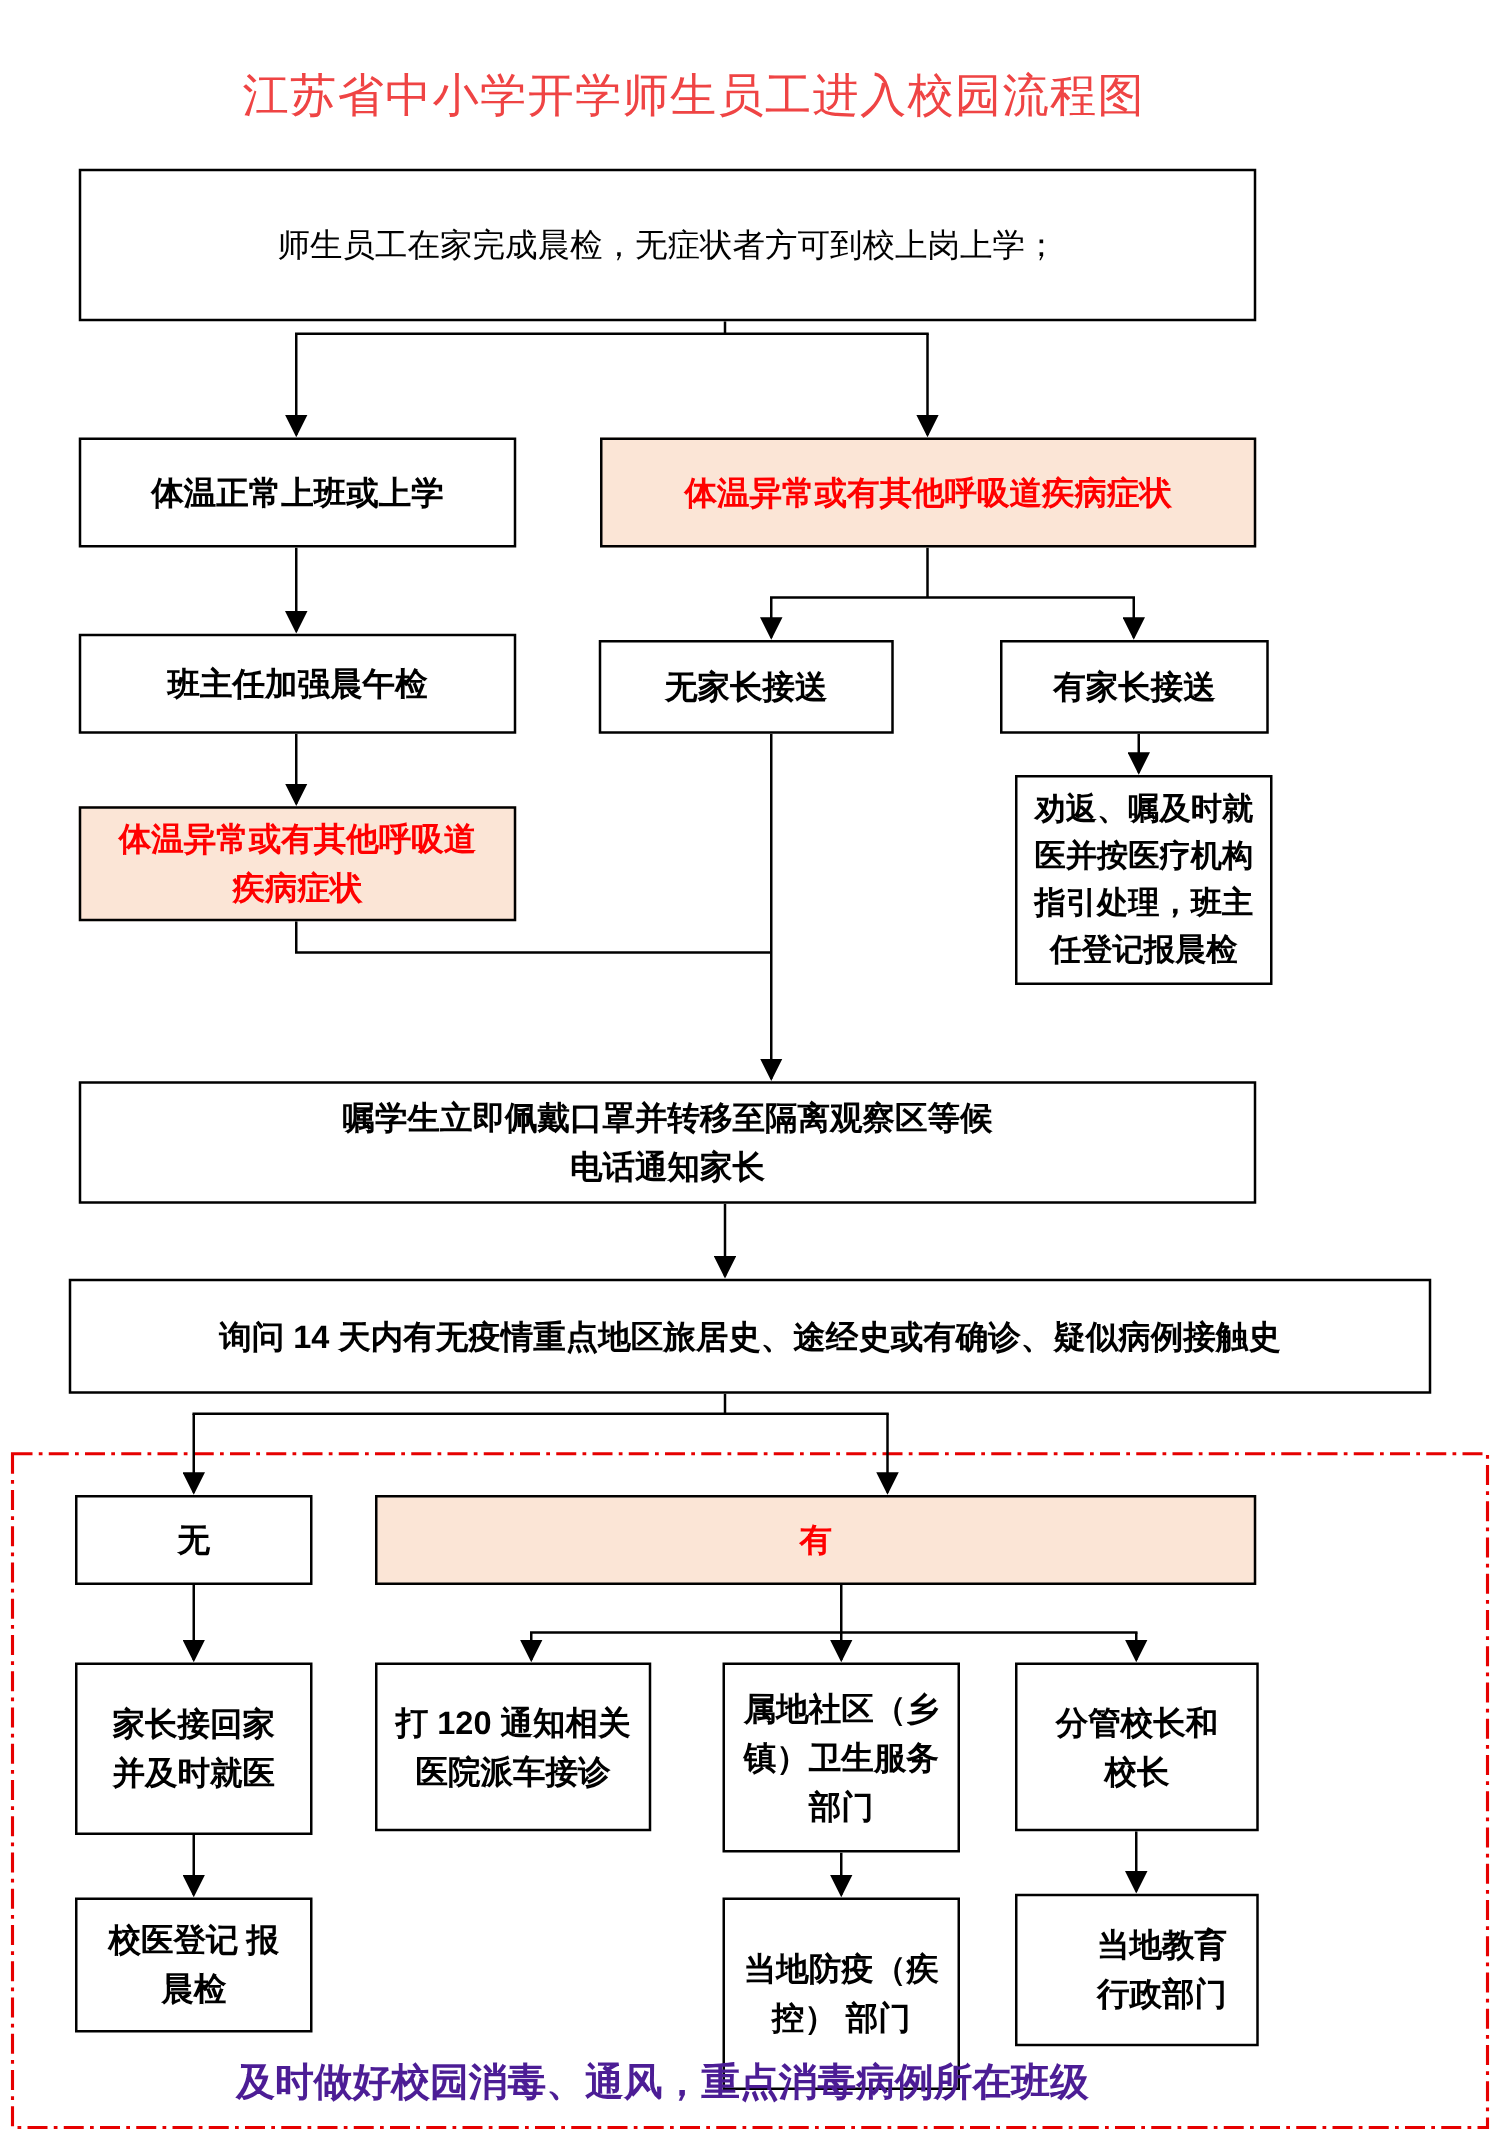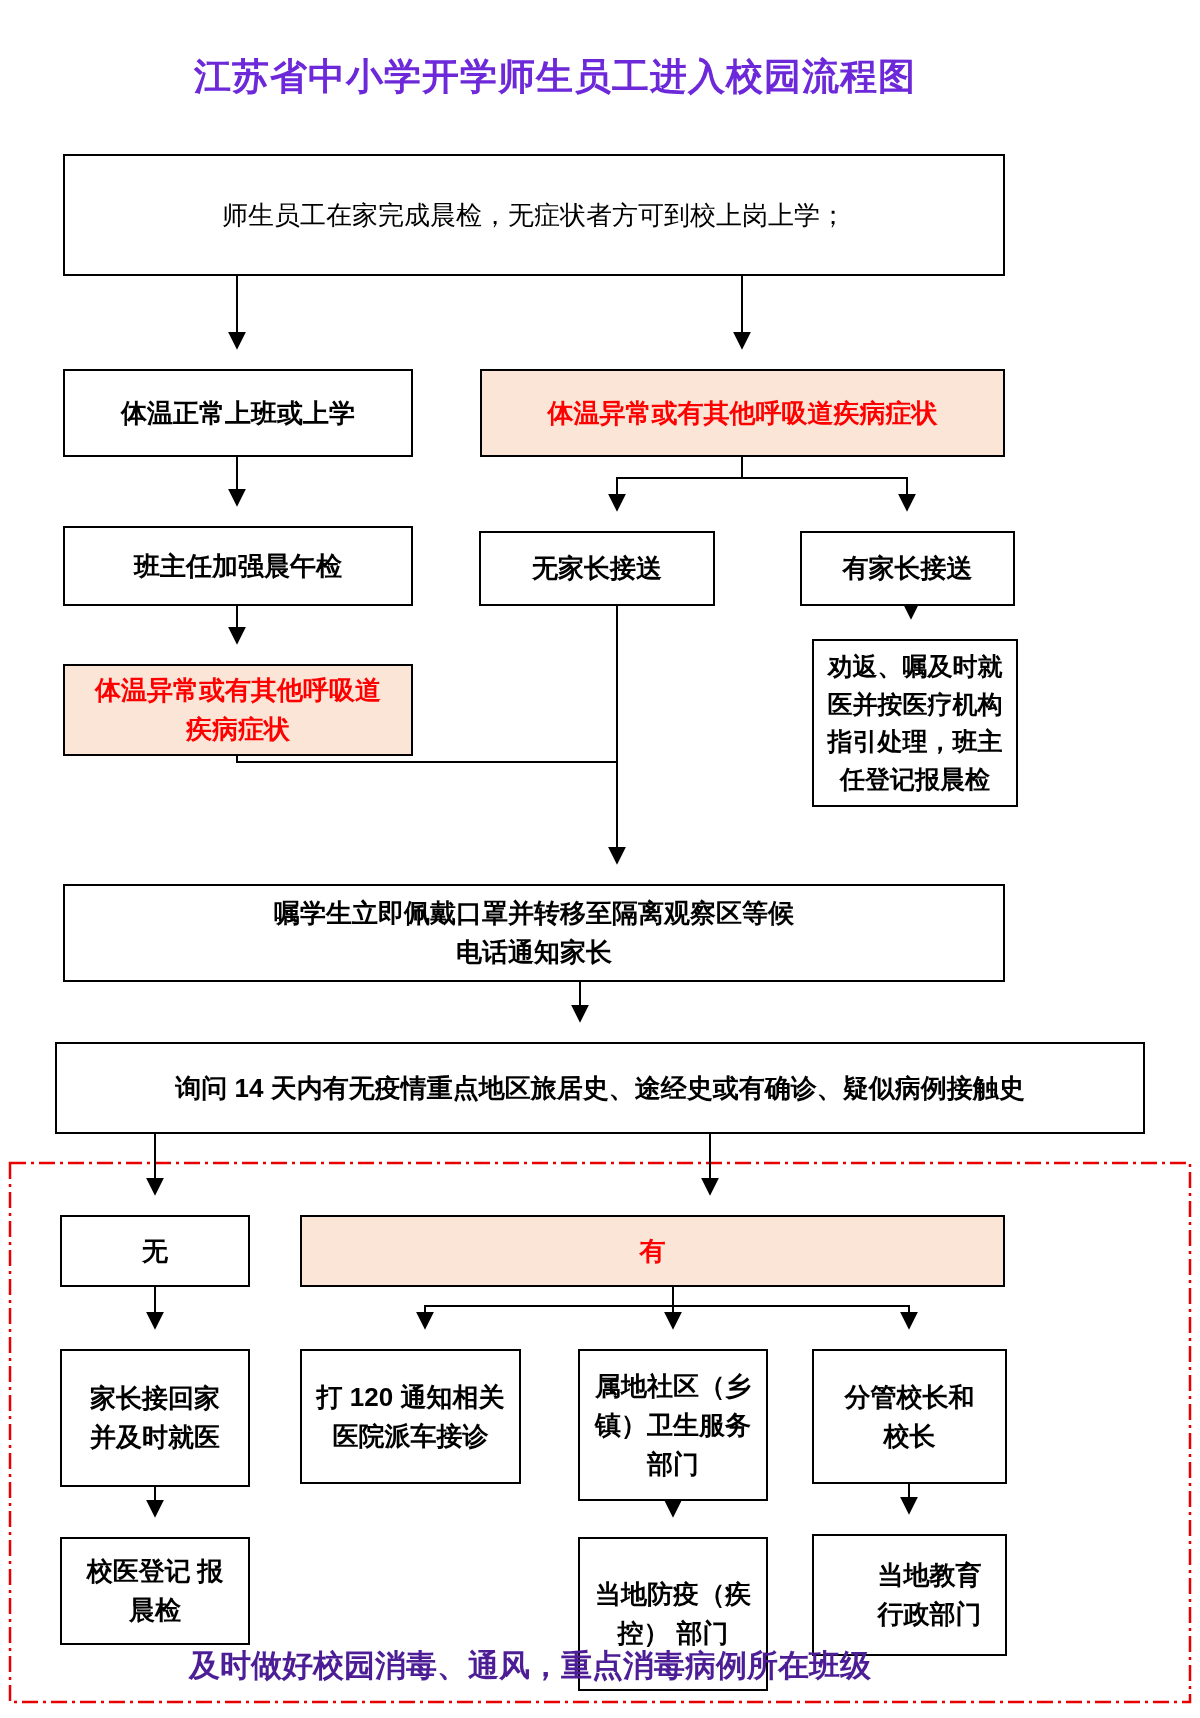--- a/index.html
+++ b/index.html
@@ -1,24 +1,24 @@
 <!DOCTYPE html>
 <html><head>
 <meta charset="utf-8">
 <style>
   html,body{margin:0;padding:0;background:#fff;}
   .page{position:relative;width:1200px;height:1718px;background:#ffffff;overflow:hidden;
         font-family:"Liberation Sans","DejaVu Sans",sans-serif;}
   .title{position:absolute;top:52px;left:0;width:1110px;text-align:center;
          font-family:"Liberation Serif","DejaVu Serif",serif;
-         font-size:37px;font-weight:700;color:#6d28d9;letter-spacing:1px;}
+         font-size:37px;font-weight:400;color:#ef4444;letter-spacing:1px;}
   .box{position:absolute;box-sizing:border-box;border:2px solid #000;background:#fff;
        display:flex;align-items:center;justify-content:center;flex-direction:column;
        text-align:center;font-size:26px;font-weight:600;color:#000;
-       white-space:pre-line;line-height:1.5;padding:4px;margin-top:19px;}
+       white-space:pre-line;line-height:1.5;padding:4px;}
   .hl{background:#FBE5D6;color:#FF0000;}
   .thin{font-weight:400;}
   svg.connectors{position:absolute;left:0;top:0;}
   svg.connectors line, svg.connectors polyline{stroke:#000;stroke-width:2;fill:none;}
   .footer{position:absolute;top:1645px;left:0;width:1060px;text-align:center;
           font-size:31px;font-weight:700;color:#4c1d95;}
 
   #home-check{left:63px;top:135px;width:942px;height:122px;}
   #temp-normal{left:63px;top:350px;width:350px;height:88px;}
   #temp-abnormal-top{left:480px;top:350px;width:525px;height:88px;}

